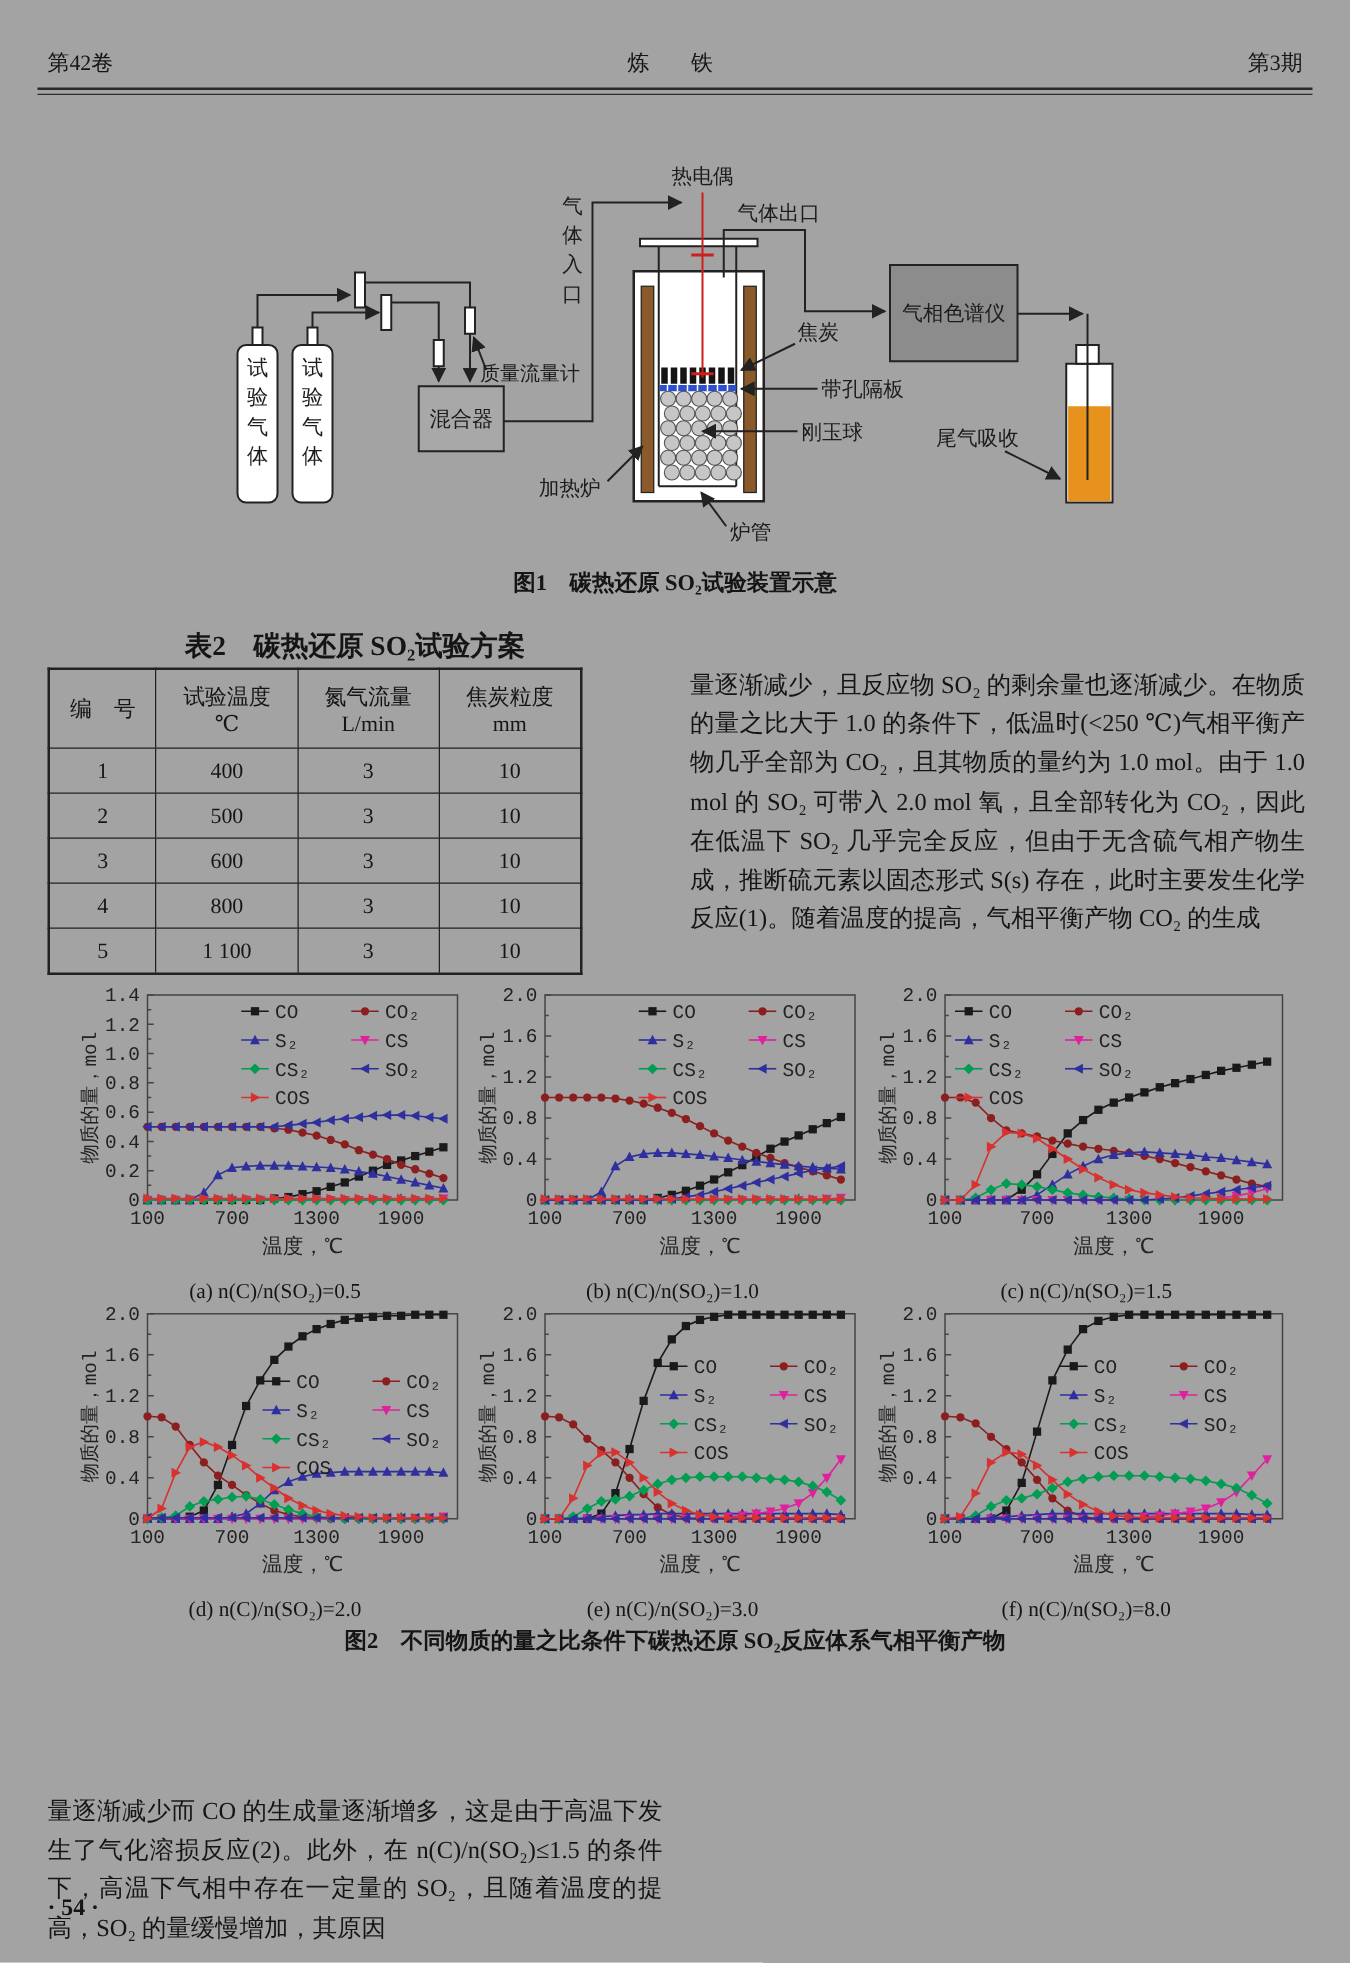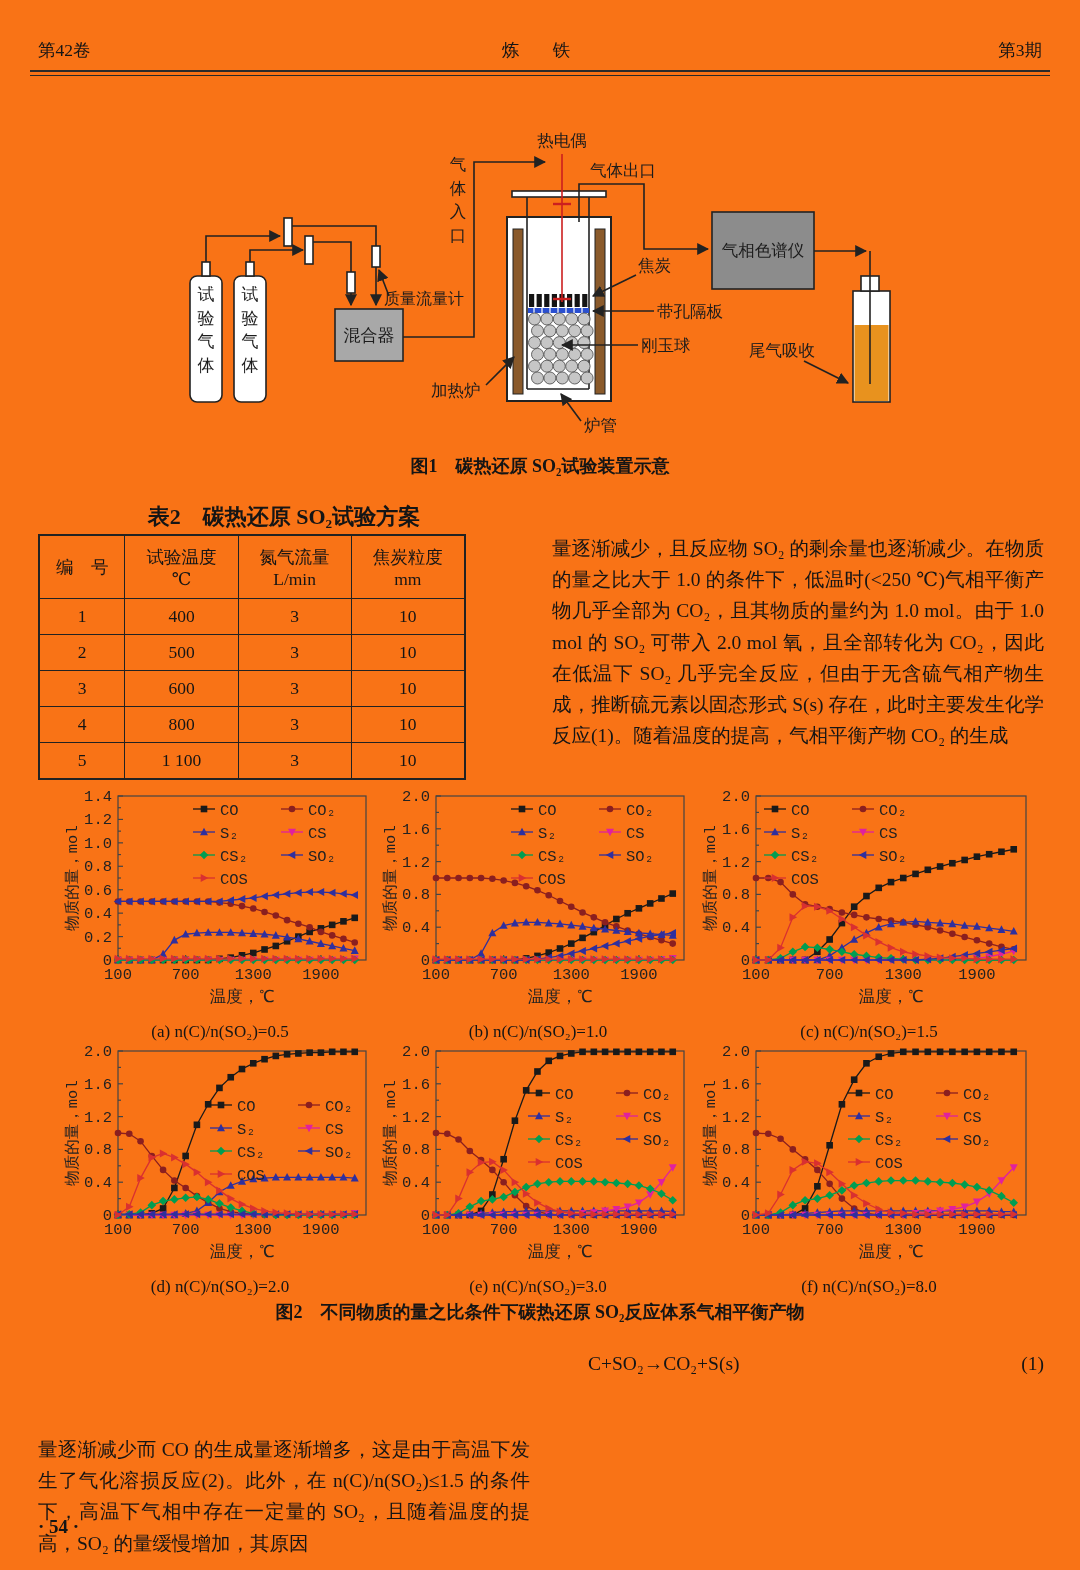--- a/index.html
+++ b/index.html
@@ -1,16 +1,16 @@
 <!DOCTYPE html>
 <html><head>
 <meta charset="utf-8">
 <style>
   html,body{margin:0;padding:0;background:#e9e9e9;}
-  .page{position:relative;width:1080px;height:1570px;background:#f97316;margin:0 auto;
+  .page{position:relative;width:1080px;height:1570px;background:#a3a3a3;margin:0 auto;
         font-family:"Liberation Serif","DejaVu Serif",serif;color:#151515;overflow:hidden;}
   .hdr{position:absolute;top:38px;left:38px;right:38px;height:24px;font-size:17.5px;}
   .hdr .hl{position:absolute;left:0;}
   .hdr .hc{position:absolute;left:0;right:0;text-align:center;letter-spacing:8px;}
   .hdr .hr{position:absolute;right:0;}
   .rule{position:absolute;top:70px;left:30px;right:30px;height:3px;
         border-top:2px solid #2a2a2a;border-bottom:1.5px solid #2a2a2a;}
   .apparatus{position:absolute;left:104px;top:104px;}
   .apparatus text{font-family:"Liberation Serif","DejaVu Serif",serif;fill:#1c1c1c;}
   .figcap{position:absolute;left:0;right:0;text-align:center;font-weight:bold;font-size:18px;}
@@ -1673,20 +1673,16 @@
             <path d="M163.3 119L155.7 115L155.7 123Z" fill="#d93030"></path>
             <text x="175" y="124.5" fill="#222">COS</text>
           </g>
         </svg></div>
     <div class="chart-caption">(f) n(C)/n(SO₂)=8.0</div>
   </div>
   <div class="figcap fig2cap">图2　不同物质的量之比条件下碳热还原 SO₂反应体系气相平衡产物</div>
 
   <div class="para p-lb">量逐渐减少而 CO 的生成量逐渐增多，这是由于高温下发生了气化溶损反应(2)。此外，在 n(C)/n(SO₂)≤1.5 的条件下，高温下气相中存在一定量的 SO₂，且随着温度的提高，SO₂ 的量缓慢增加，其原因</div>
   <div class="p-rb">
-    <div class="eq-row">
-      <span>C+SO₂→CO₂+S(s)</span>
-      <span>(1)</span>
-    </div>
   </div>
 
   <div class="footer">· 54 ·</div>
 </div>
 
 </body></html>

